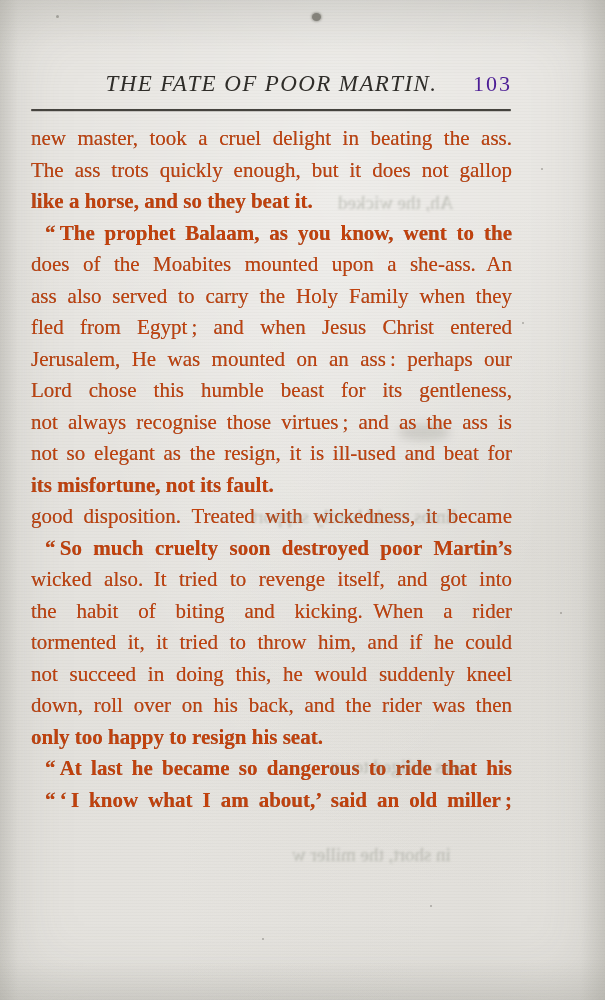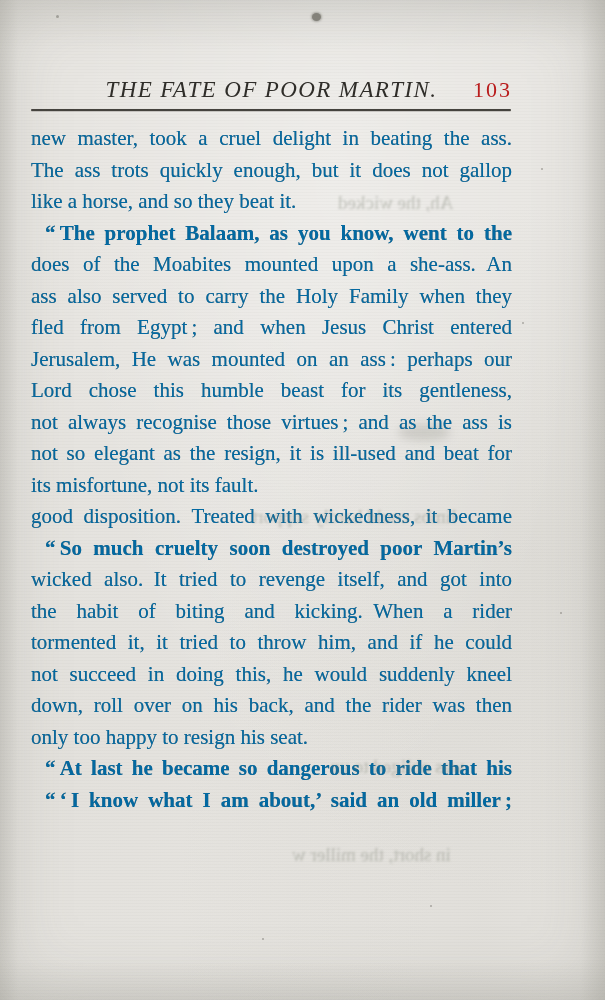--- a/index.html
+++ b/index.html
@@ -23,40 +23,40 @@
     position:absolute;inset:0;
     background:repeating-linear-gradient(0deg, rgba(120,120,112,.035) 0 1px, transparent 1px 3px);
     pointer-events:none;
   }
   .vignette{
     position:absolute;inset:0;
     box-shadow:inset 0 0 70px rgba(120,118,108,.28);
     pointer-events:none;
   }
   .running-head{
-    position:absolute;top:76px;left:31px;width:481px;height:28px;
+    position:absolute;top:70px;left:31px;width:481px;height:28px;
     text-align:center;font-style:italic;font-size:23px;line-height:28px;
     color:#2f2d29;letter-spacing:1.4px;white-space:nowrap;
   }
   .folio{
     position:absolute;right:0;top:0;font-style:normal;font-size:22px;
-    letter-spacing:2px;color:#b91c1c;
+    letter-spacing:2px;color:#4c1d95;
   }
   .rule{
     position:absolute;top:109px;left:31px;width:480px;height:2px;
     background:#45433e;border-radius:1px;
     box-shadow:0 0.5px 0 rgba(69,67,62,.4);
   }
   .body-text{
     position:absolute;top:123px;left:31px;width:481px;
-    font-size:21px;line-height:31.5px;color:#0369a1;
+    font-size:21px;line-height:31.5px;color:#c2410c;
     text-shadow:0 0 .4px rgba(52,50,45,.55);
   }
   .line{text-align:justify;text-align-last:justify;}
-  .line.end{text-align-last:left;}
+  .line.end{text-align-last:left;font-weight:bold;}
   .line.ind{text-indent:14px;font-weight:bold;}
   .ghost{
     position:absolute;transform:scaleX(-1);filter:blur(1.2px);
     color:rgba(122,126,112,.38);font-size:19px;white-space:nowrap;
     pointer-events:none;
   }
   .g0{top:192px;left:338px;}
   .g1{top:506px;left:252px;}
   .g2{top:756px;left:330px;}
   .g3{top:844px;left:292px;}

